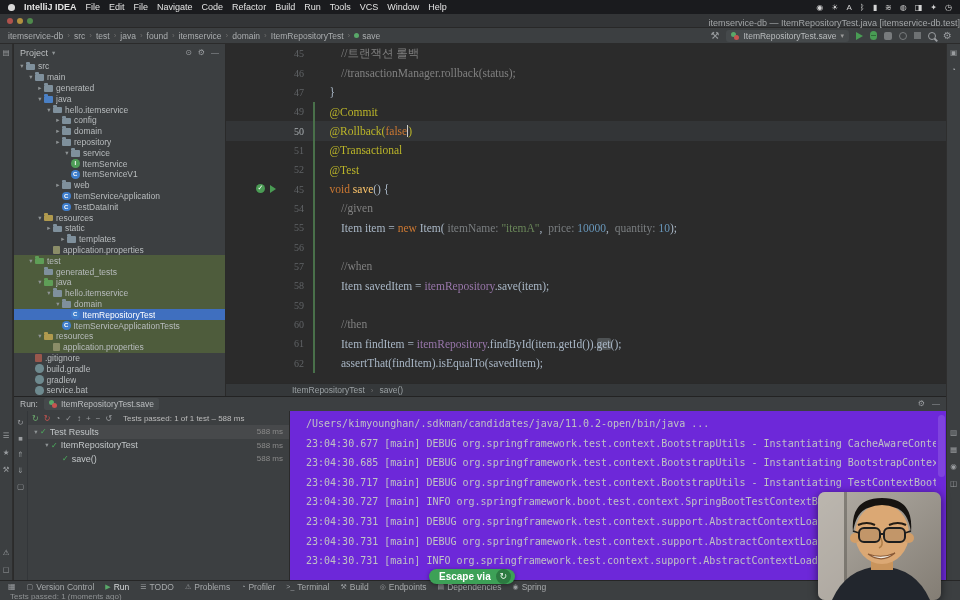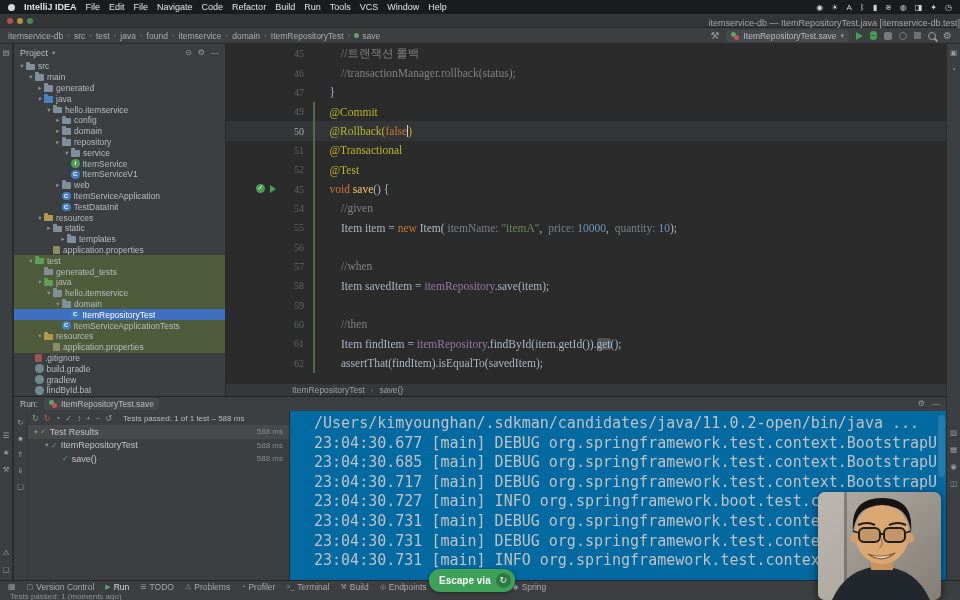--- a/index.html
+++ b/index.html
@@ -111,41 +111,41 @@
   #run-stripe{width:13px;flex:none;display:flex;flex-direction:column;align-items:center;gap:8px;padding-top:8px;}
   #run-left{width:263px;flex:none;display:flex;flex-direction:column;border-left:1px solid #333639;border-right:1px solid #2a2a2a;box-sizing:border-box;}
   #run-toolbar{height:14px;display:flex;align-items:center;gap:5px;padding:0 4px;flex:none;}
   .rtic{font-size:8px;color:#9a9da0;line-height:9px;}
   #run-summary{font-size:8px;color:#bcbcbc;margin-left:6px;white-space:nowrap;}
   #ttree{flex:1;font-size:9px;color:#c2c6c8;}
   .trrow{height:13.5px;display:flex;align-items:center;padding-right:6px;white-space:nowrap;}
   .trrow.selected{background:#47494b;}
   .tcheck{color:#4db35e;font-size:8px;margin-right:3px;font-weight:bold;}
   .ttime{margin-left:auto;color:#8a8a8a;font-size:8px;}
-  #console{flex:1;background:#0369a1;position:relative;overflow:hidden;
-    font-family:"DejaVu Sans Mono","Liberation Mono",monospace;font-size:15px;color:#bfc2c4;
-    padding:3px 10px 0 24px;box-sizing:border-box;}
+  #console{flex:1;background:#6d28d9;position:relative;overflow:hidden;
+    font-family:"DejaVu Sans Mono","Liberation Mono",monospace;font-size:10px;color:#bfc2c4;
+    padding:3px 10px 0 16px;box-sizing:border-box;}
   .cline{height:19.6px;line-height:19.6px;white-space:pre;overflow:hidden;}
   .cthumb{position:absolute;right:1px;top:4px;width:7px;height:62px;background:rgba(255,255,255,0.13);border-radius:4px;}
 
   
   #statusbar{position:absolute;left:0;top:580px;width:960px;height:20px;background:#3c3f41;
     border-top:1px solid #262626;box-sizing:border-box;font-size:8.5px;color:#a6a9ab;z-index:10;}
   #sb-row1{height:11px;display:flex;align-items:center;gap:11px;padding:0 8px;}
   .sb-btn{display:flex;align-items:center;gap:3px;white-space:nowrap;}
   .sb-btn.active{color:#d6d8da;}
   .sb-ic{font-size:7px;color:#9a9da0;line-height:8px;}
   #sb-grid{font-size:8px;color:#9a9da0;}
   #event-log{margin-left:auto;margin-right:16px;display:flex;gap:3px;align-items:center;}
   #sb-row2{height:9px;display:flex;align-items:center;padding:0 10px;font-size:8px;color:#8f9294;}
 
   
   #webcam{position:absolute;left:818px;top:492px;width:123px;height:108px;border-radius:7px;overflow:hidden;
     z-index:40;box-shadow:0 2px 10px rgba(0,0,0,.55);}
-  #keypill{position:absolute;left:429px;top:569px;height:23px;z-index:50;background:#3da157;border-radius:11px;
+  #keypill{position:absolute;left:429px;top:569px;height:15px;z-index:50;background:#3da157;border-radius:11px;
     display:flex;align-items:center;gap:5px;padding:0 4px 0 10px;color:#fff;font-size:10px;font-weight:bold;
     box-shadow:0 1px 4px rgba(0,0,0,.4);}
   .pill-badge{width:15px;height:15px;border-radius:50%;background:#2c7a41;color:#eaf6ec;font-size:9px;
     line-height:15px;text-align:center;font-weight:normal;}
 </style>
 </head>
 <body>
 
 <div id="screen">
 
@@ -417,21 +417,21 @@
           <span class="tlabel">build.gradle</span>
         </div>
         <div class="trow" style="padding-left: 13px;">
           <span class="chev"></span>
           <span class="fico f-gradle"></span>
           <span class="tlabel">gradlew</span>
         </div>
         <div class="trow" style="padding-left: 13px;">
           <span class="chev"></span>
           <span class="fico f-gradle"></span>
-          <span class="tlabel">findById.bat</span>
+          <span class="tlabel">service.bat</span>
         </div>
       </div>
   </div>
 
   <div id="editor">
     <div id="code">
         <div class="eline"><span class="ln">45</span><span class="lt"><span class="tok-cm">        //트랜잭션 롤백</span></span></div>
         <div class="eline"><span class="ln">46</span><span class="lt"><span class="tok-cm">        //transactionManager.rollback(status);</span></span></div>
         <div class="eline"><span class="ln">47</span><span class="lt"><span class="tok-df">    }</span></span></div>
         <div class="eline vcs"><span class="ln">49</span><span class="lt"><span class="tok-an">    @Commit</span></span></div>

